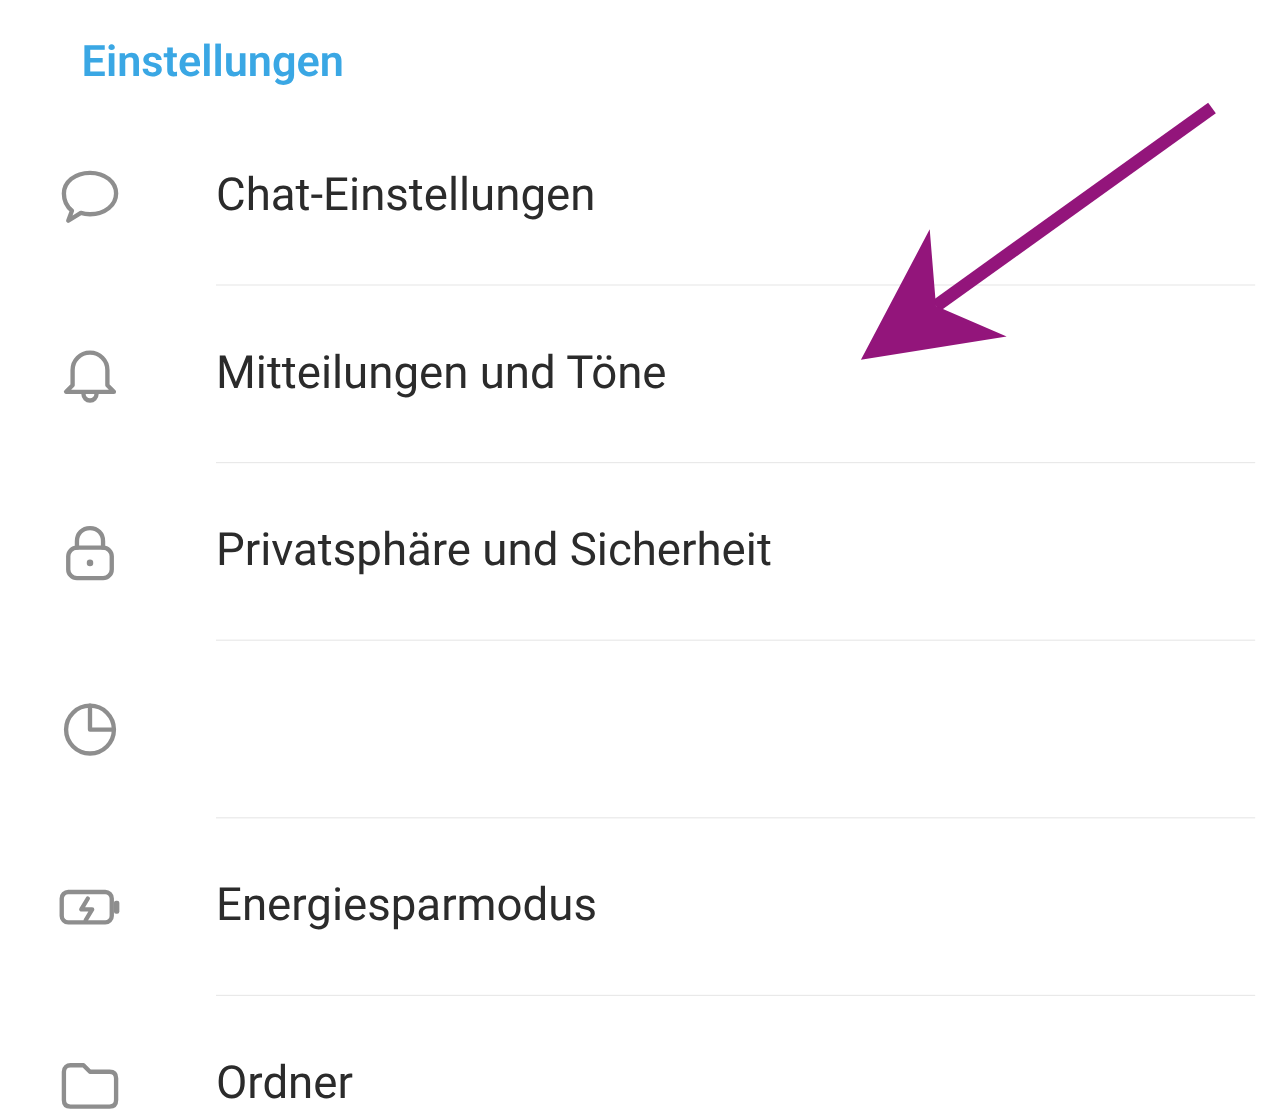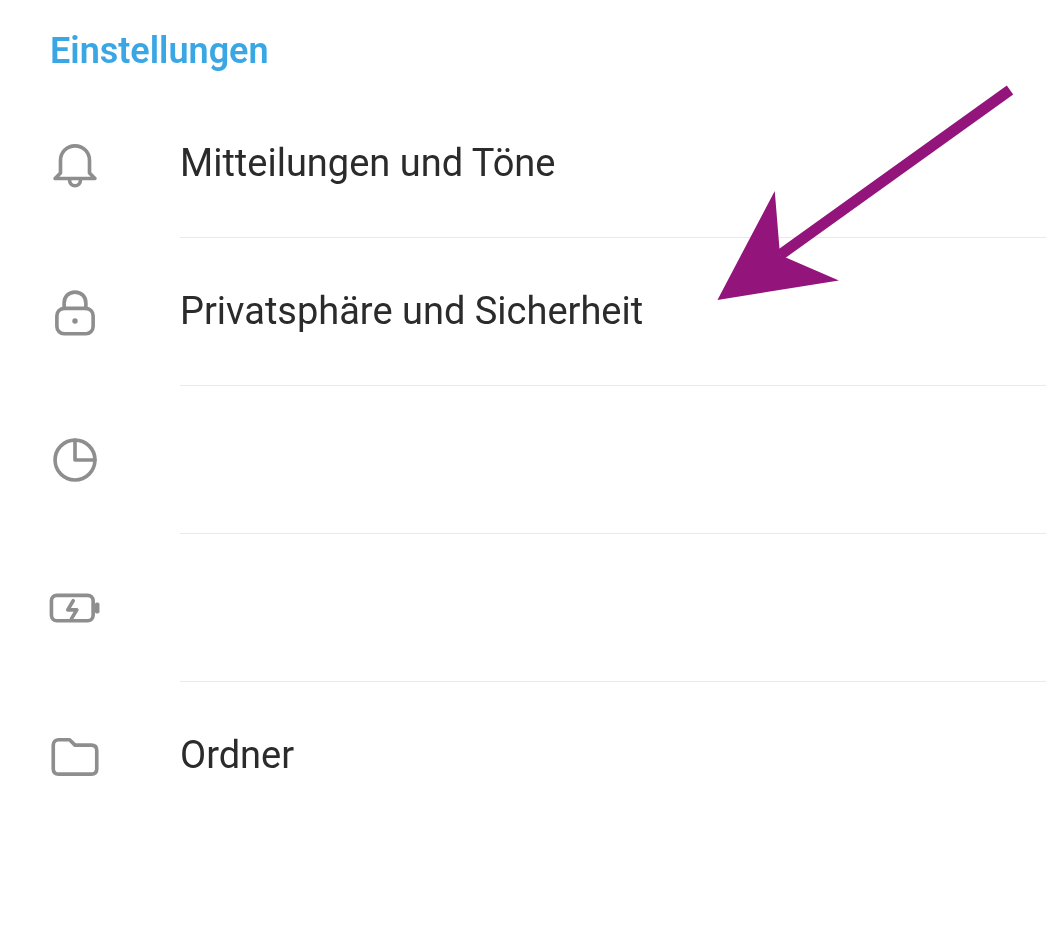--- a/index.html
+++ b/index.html
@@ -16,20 +16,21 @@
     position: relative;
     width: 1056px;
     height: 930px;
     padding: 30px 0 0 0;
   }
   .section-title {
     color: #3aa7e4;
     font-size: 36px;
     font-weight: 600;
     padding: 0 0 18px 50px;
+    margin-left: 18px;
   }
   .menu {
     display: block;
   }
   .menu-item {
     display: flex;
     align-items: center;
     height: 148px;
     cursor: pointer;
     position: relative;
@@ -71,20 +72,29 @@
 </style>
 </head>
 <body>
 
 <div class="page">
 
   <div class="section-title">Einstellungen</div>
 
   <div class="menu">
 
+    <div class="menu-item">
+      <span class="icon-wrap">
+        <svg viewBox="0 0 64 64" fill="none" stroke="#8e8e8e" stroke-width="4" stroke-linecap="round" stroke-linejoin="round">
+          <path d="M32 10c14 0 24 8.5 24 19s-10 19-24 19c-3 0-5.8-.4-8.4-1.2L12 54l3.4-9.2C10.6 41 8 35.4 8 29 8 18.5 18 10 32 10Z"></path>
+        </svg>
+      </span>
+      <span class="item-label">Chat-Einstellungen</span>
+      <div class="sep"></div>
+    </div>
 
     <div class="menu-item">
       <span class="icon-wrap">
         <svg viewBox="0 0 64 64" fill="none" stroke="#8e8e8e" stroke-width="4" stroke-linecap="round" stroke-linejoin="round">
           <path d="M48 42V28c0-9-7-16-16-16S16 19 16 28v14l-6 6h44l-6-6Z"></path>
           <path d="M26 50a6 6 0 0 0 12 0"></path>
         </svg>
       </span>
       <span class="item-label">Mitteilungen und Töne</span>
       <div class="sep"></div>
@@ -113,20 +123,21 @@
     </div>
 
     <div class="menu-item">
       <span class="icon-wrap">
         <svg viewBox="0 0 64 64" fill="none" stroke="#8e8e8e" stroke-width="4" stroke-linecap="round" stroke-linejoin="round">
           <rect x="6" y="18" width="46" height="28" rx="6"></rect>
           <rect x="54" y="26" width="5" height="12" rx="2" fill="#8e8e8e" stroke="none"></rect>
           <path d="M30 24l-6 10h10l-6 10"></path>
         </svg>
       </span>
+      <span class="item-label">Energiesparmodus</span>
       <div class="sep"></div>
     </div>
 
     <div class="menu-item">
       <span class="icon-wrap">
         <svg viewBox="0 0 64 64" fill="none" stroke="#8e8e8e" stroke-width="4" stroke-linecap="round" stroke-linejoin="round">
           <path d="M8 20c0-4 3-6 6-6h12l6 6h18c4 0 6 2 6 6v20c0 4-2 6-6 6H14c-4 0-6-2-6-6V20Z"></path>
         </svg>
       </span>
       <span class="item-label">Ordner</span>

